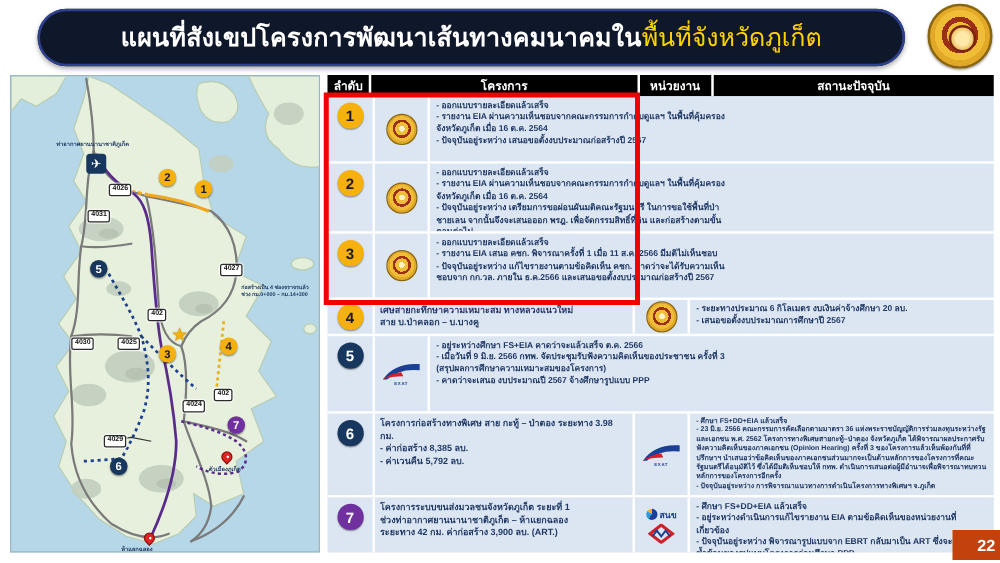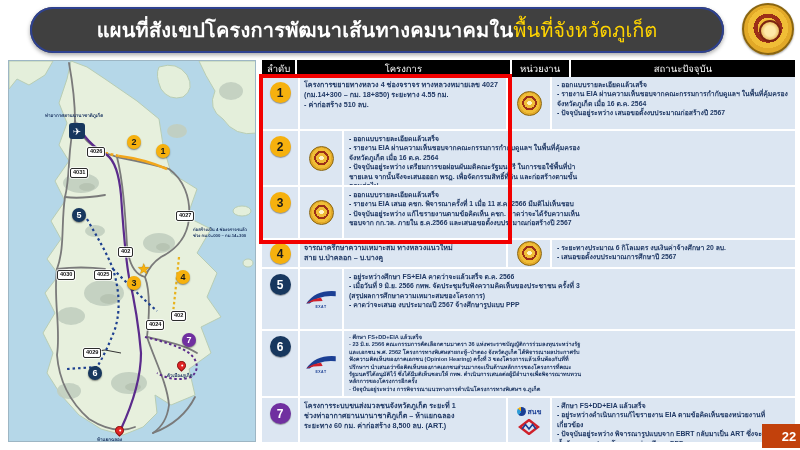--- a/index.html
+++ b/index.html
@@ -1,20 +1,20 @@
 <!DOCTYPE html>
 <html><head>
 <meta charset="utf-8">
 <style>
   *{margin:0;padding:0;box-sizing:border-box}
   html,body{width:800px;height:450px;overflow:hidden;background:#fff;font-family:"Liberation Sans",sans-serif}
   .slide{position:relative;width:800px;height:450px;background:#fff}
 
   
-  .titlebar{position:absolute;left:30px;top:7px;width:694px;height:46px;background:#404040;border-radius:23px;
+  .titlebar{position:absolute;left:30px;top:7px;width:694px;height:46px;background:#0f172a;border-radius:23px;
     display:flex;align-items:center;justify-content:center;box-shadow:0 2px 4px rgba(0,0,0,.35), inset 0 0 0 2px #2e4190}
   .title-main{color:#fff;font-weight:bold;font-size:20px;letter-spacing:.2px}
   .title-hl{color:#ffd400;font-weight:normal;font-size:20px}
 
   
   .seal-big{position:absolute;right:6px;top:3px;width:52px;height:52px;border-radius:50%;
     background:radial-gradient(circle at 50% 48%, #fff3c4 0 14%, #f0bd36 14% 30%, #9c2f18 30% 42%, #f0bd36 42% 58%, #e2a928 58% 78%, #b4841c 78% 100%);
     border:2px solid #8a6510;box-shadow:0 1px 2px rgba(0,0,0,.4)}
   .seal-big::after{content:"";position:absolute;left:50%;top:50%;width:18px;height:18px;margin:-9px 0 0 -9px;border-radius:50%;
     border:2px solid #7c2410;background:radial-gradient(circle,#ffe9a8 0 40%,#d99a24 100%)}
@@ -33,21 +33,21 @@
   .airport{position:absolute;width:16px;height:16px;background:#17375e;border-radius:3px;color:#fff;display:flex;
     align-items:center;justify-content:center;font-size:10px;z-index:4}
   .star{position:absolute;color:#f6b10e;font-size:15px;line-height:15px;text-shadow:0 0 1px #7a5200;z-index:5}
   .pin{position:absolute;width:9px;height:9px;background:#e02424;border:1px solid #8c0f0f;border-radius:50% 50% 50% 0;
     transform:rotate(-45deg);z-index:4}
   .pin::after{content:"";position:absolute;left:2.5px;top:2.5px;width:2.5px;height:2.5px;border-radius:50%;background:#fff}
 
   
   .tbl{position:absolute;left:262px;top:60px;width:533px;height:382px;display:flex;flex-direction:column}
   .thead{display:flex;background:#000;height:17px}
-  .th{color:#fff;font-weight:normal;font-size:9.5px;display:flex;align-items:center;justify-content:center;border-right:2px solid #fff}
+  .th{color:#fff;font-weight:bold;font-size:9.5px;display:flex;align-items:center;justify-content:center;border-right:2px solid #fff}
   .row{display:flex;background:#dce6f2;border-bottom:2px solid #fff;overflow:hidden}
   .cell{border-right:2px solid #fff;overflow:hidden}
   .c-no{width:38px;display:flex;justify-content:center;align-items:flex-start}
   .c-proj{width:208px;padding:3px 4px;font-size:7.2px;font-weight:bold;color:#1f3864;line-height:1.4;white-space:pre-line}
   .c-ag{width:44px;display:flex;flex-direction:column;align-items:center;justify-content:center;gap:2px}
   .c-st{width:243px;padding:3px 5px;font-size:6.8px;font-weight:bold;color:#1f3864;line-height:1.38;white-space:pre-line;border-right:none}
   .row.dense .c-st{font-size:5.6px;line-height:1.32}
   .badge{width:21px;height:21px;border-radius:50%;display:flex;align-items:center;justify-content:center;
     font-size:12px;font-weight:bold;margin-top:5px;box-shadow:0 1px 1px rgba(0,0,0,.35)}
   .badge.gold{background:#f6b10e;color:#1a1a1a}
@@ -172,23 +172,20 @@
       <div class="th" style="width:38px">ลำดับ</div>
       <div class="th" style="width:232px">โครงการ</div>
       <div class="th" style="width:64px">หน่วยงาน</div>
       <div class="th" style="width:243px;border-right:none">สถานะปัจจุบัน</div>
     </div>
 
     <div class="row" style="height:54px">
       <div class="cell c-no">
           <div class="badge gold">1</div>
         </div>
-      <div class="cell c-proj">โครงการขยายทางหลวง 4 ช่องจราจร ทางหลวงหมายเลข 4027
-(กม.14+300 – กม. 18+850) ระยะทาง 4.55 กม.
--  ค่าก่อสร้าง 510 ลบ.</div>
       <div class="cell c-ag">
           <div class="seal-sm"></div>
         </div>
       <div class="cell c-st">- ออกแบบรายละเอียดแล้วเสร็จ
 - รายงาน EIA ผ่านความเห็นชอบจากคณะกรรมการกำกับดูแลฯ ในพื้นที่คุ้มครองจังหวัดภูเก็ต เมื่อ 16 ต.ค. 2564
 - ปัจจุบันอยู่ระหว่าง เสนอขอตั้งงบประมาณก่อสร้างปี 2567</div>
     </div>
 
     <div class="row" style="height:56px">
       <div class="cell c-no">
@@ -211,21 +208,21 @@
         </div>
       <div class="cell c-st">- ออกแบบรายละเอียดแล้วเสร็จ
 - รายงาน EIA เสนอ คชก. พิจารณาครั้งที่ 1 เมื่อ 11 ส.ค. 2566 มีมติไม่เห็นชอบ
 - ปัจจุบันอยู่ระหว่าง แก้ไขรายงานตามข้อคิดเห็น คชก. คาดว่าจะได้รับความเห็นชอบจาก กก.วล. ภายใน ธ.ค.2566 และเสนอขอตั้งงบประมาณก่อสร้างปี 2567</div>
     </div>
 
     <div class="row" style="height:29px">
       <div class="cell c-no">
           <div class="badge gold" style="margin-top:3px">4</div>
         </div>
-      <div class="cell c-proj">จารณาครึกษาความเหมาะสม ทางหลวงแนวใหม่
+      <div class="cell c-proj">เศษสายกะทึกษาความเหมาะสม ทางหลวงแนวใหม่
 สาย บ.ป่าคลอก – บ.บางคู</div>
       <div class="cell c-ag">
           <div class="seal-sm"></div>
         </div>
       <div class="cell c-st">- ระยะทางประมาณ 6 กิโลเมตร งบเงินค่าจ้างศึกษา 20 ลบ.
 - เสนอขอตั้งงบประมาณการศึกษาปี 2567</div>
     </div>
 
     <div class="row" style="height:62px">
       <div class="cell c-no">
@@ -242,41 +239,44 @@
       </div>
       <div class="cell c-st">- อยู่ระหว่างศึกษา FS+EIA คาดว่าจะแล้วเสร็จ ต.ค. 2566
 - เมื่อวันที่ 9 มิ.ย. 2566 กทพ. จัดประชุมรับฟังความคิดเห็นของประชาชน ครั้งที่ 3 (สรุปผลการศึกษาความเหมาะสมของโครงการ)
 - คาดว่าจะเสนอ งบประมาณปี 2567 จ้างศึกษารูปแบบ PPP</div>
     </div>
 
     <div class="row dense" style="height:67px">
       <div class="cell c-no">
           <div class="badge navy">6</div>
         </div>
+      <div class="cell c-proj">โครงการก่อสร้างทางพิเศษ สาย กะทู้ – ป่าตอง ระยะทาง 3.98 กม.
+-  ค่าก่อสร้าง 8,385 ลบ.
+-  ค่าเวนคืน 5,792 ลบ.</div>
       <div class="cell c-ag">
         <div class="exat">
           <svg width="36" height="18" viewBox="0 0 40 22">
               <path d="M2,19 Q14,2 38,4 L38,10 Q18,8 6,19 Z" fill="#1b3f94"></path>
               <path d="M2,19 Q10,13 20,12 L22,16 Q10,16 2,19 Z" fill="#d0202a"></path>
             </svg>
           <span class="exat-text">EXAT</span>
         </div>
       </div>
       <div class="cell c-st">- ศึกษา FS+DD+EIA แล้วเสร็จ
 - 23 มิ.ย. 2566 คณะกรรมการคัดเลือกตามมาตรา 36 แห่งพระราชบัญญัติการร่วมลงทุนระหว่างรัฐและเอกชน พ.ศ. 2562 โครงการทางพิเศษสายกะทู้–ป่าตอง จังหวัดภูเก็ต ได้พิจารณาผลประกาศรับฟังความคิดเห็นของภาคเอกชน (Opinion Hearing) ครั้งที่ 3 ของโครงการแล้วเห็นพ้องกันที่ที่ปรึกษาฯ นำเสนอว่าข้อคิดเห็นของภาคเอกชนส่วนมากจะเป็นด้านหลักการของโครงการที่คณะรัฐมนตรีได้อนุมัติไว้ ซึ่งได้มีมติเห็นชอบให้ กทพ. ดำเนินการเสนอต่อผู้มีอำนาจเพื่อพิจารณาทบทวนหลักการของโครงการอีกครั้ง
 - ปัจจุบันอยู่ระหว่าง การพิจารณาแนวทางการดำเนินโครงการทางพิเศษฯ จ.ภูเก็ต</div>
     </div>
 
     <div class="row" style="height:44px;border-bottom:none">
       <div class="cell c-no">
           <div class="badge purple">7</div>
         </div>
       <div class="cell c-proj">โครงการระบบขนส่งมวลชนจังหวัดภูเก็ต ระยะที่ 1
 ช่วงท่าอากาศยานนานาชาติภูเก็ต – ห้าแยกฉลอง
-ระยะทาง 60 กม.  ค่าก่อสร้าง 8,500 ลบ. (ART.)</div>
+ระยะทาง 42 กม.  ค่าก่อสร้าง 3,900 ลบ. (ART.)</div>
       <div class="cell c-ag">
         <div class="otp">
           <span class="otp-circle"></span>
           <span class="otp-text">สนข</span>
         </div>
         <svg width="22" height="16" viewBox="0 0 22 16">
           <path d="M11,1 L20,8 L11,15 L2,8 Z" fill="none" stroke="#d0202a" stroke-width="2.4"></path>
           <path d="M4,10 L7.5,5.5 L11,10 L14.5,5.5 L18,10" fill="none" stroke="#1b3f94" stroke-width="1.6"></path>
         </svg>
       </div>

